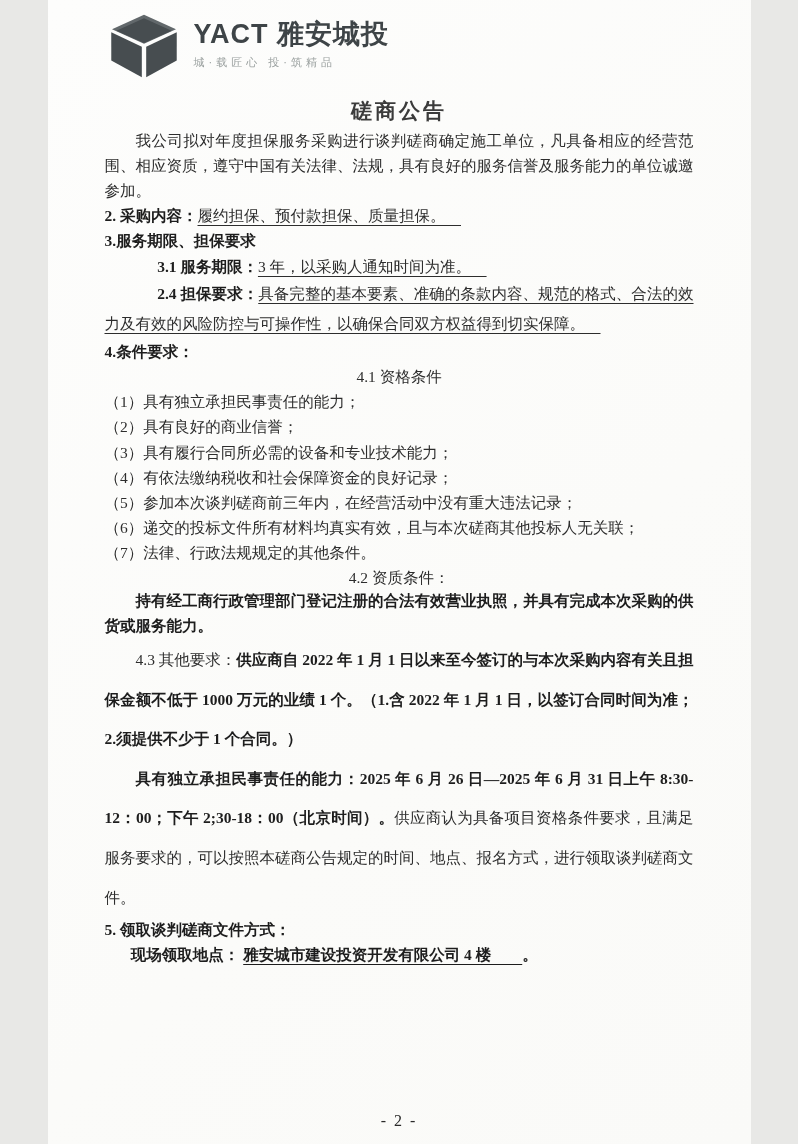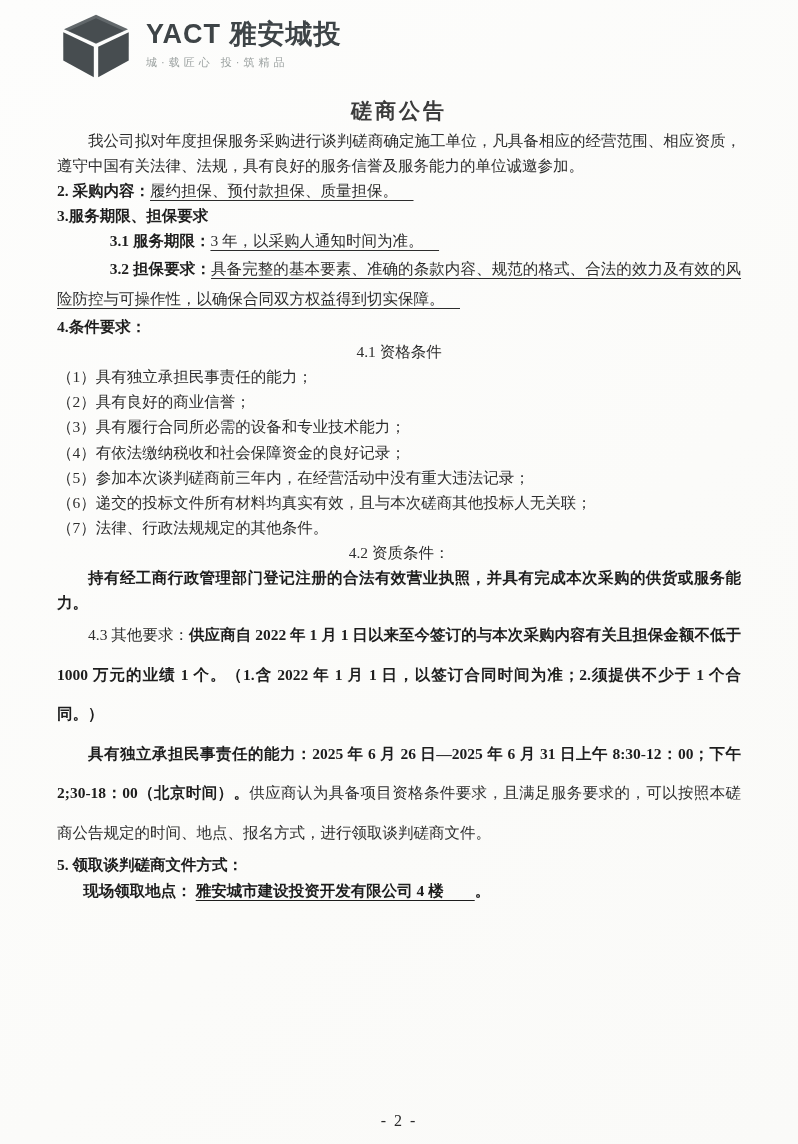--- a/index.html
+++ b/index.html
@@ -1,17 +1,17 @@
 <!DOCTYPE html>
 <html lang="zh"><head>
 <meta charset="utf-8">
 <style>
   html,body{margin:0;padding:0;background:#e8e8e6;}
   .page{
-    width:798px;height:1144px;margin:0 auto;position:relative;
+    width:703px;height:1144px;margin:0 auto;position:relative;
     background:linear-gradient(135deg,#fdfdfc 0%,#fbfbf9 60%,#fafaf8 100%);
     box-sizing:border-box;padding:14px 57px 0 57px;overflow:hidden;
     font-family:"Liberation Serif","DejaVu Serif",serif;
     color:#2d2d2d;font-size:15.5px;line-height:1.62;
   }
   
   .logo-row{display:flex;align-items:flex-start;gap:13px;margin-left:2px;}
   .cube{width:74px;height:64px;flex:0 0 auto;}
   .brand-block{display:flex;flex-direction:column;margin-top:6px;}
   .brand-name{
@@ -31,21 +31,21 @@
   
   p.para{margin:0;}
   .intro{text-indent:2em;text-align:justify;margin-top:24px;}
   .n1{margin-left:27px;margin-top:8px;}
   .n0{margin-left:19px;margin-top:12px;}
   .hang{text-indent:3.4em;margin-top:10px;}
   .hang2{text-indent:3.4em;margin-top:8px;line-height:1.95;text-align:justify;}
   .s1{margin-left:50px;margin-top:15px;text-align:center;}
   .c{margin-left:42px;margin-top:11px;}
   .c7{margin-left:42px;margin-top:3px;}
-  .bp{text-indent:2em;margin-top:2px;text-align:justify;}
+  .bp{text-indent:2em;margin-top:2px;text-align:justify;font-family:Liberation Mono, monospace;}
   .wide{text-indent:2em;margin-top:5px;line-height:2.55;text-align:justify;}
   .n5{margin-left:25px;margin-top:2px;}
   .last{text-indent:1.7em;margin-top:6px;}
   .b{font-weight:bold;color:#1d1d1d;}
   .u{text-decoration:underline;text-underline-offset:4px;text-decoration-thickness:1px;}
   
   .footer{
     position:absolute;left:0;bottom:10px;width:100%;text-align:center;
     font-size:16px;color:#2a2a2a;letter-spacing:2px;
   }
@@ -70,21 +70,21 @@
     </span>
   </div>
 
   <h1 class="doc-title">磋商公告</h1>
 
   <div id="doc-body">
       <p class="para intro"><span class="">我公司拟对年度担保服务采购进行谈判磋商确定施工单位，凡具备相应的经营范围、相应资质，遵守中国有关法律、法规，具有良好的服务信誉及服务能力的单位诚邀参加。</span></p>
       <p class="para n1"><span class="b ">2. 采购内容：</span><span class="u">履约担保、预付款担保、质量担保。　</span></p>
       <p class="para n0"><span class="b ">3.服务期限、担保要求</span></p>
       <p class="para hang"><span class="b ">3.1 服务期限：</span><span class="u">3 年，以采购人通知时间为准。　</span></p>
-      <p class="para hang2"><span class="b ">3.2 担保要求：</span><span class="u">具备完整的基本要素、准确的条款内容、规范的格式、合法的效力及有效的风险防控与可操作性，以确保合同双方权益得到切实保障。　</span></p>
+      <p class="para hang2"><span class="b ">2.4 担保要求：</span><span class="u">具备完整的基本要素、准确的条款内容、规范的格式、合法的效力及有效的风险防控与可操作性，以确保合同双方权益得到切实保障。　</span></p>
       <p class="para n0"><span class="b ">4.条件要求：</span></p>
       <p class="para s1"><span class="">4.1 资格条件</span></p>
       <p class="para c"><span class="">（1）具有独立承担民事责任的能力；</span></p>
       <p class="para c"><span class="">（2）具有良好的商业信誉；</span></p>
       <p class="para c"><span class="">（3）具有履行合同所必需的设备和专业技术能力；</span></p>
       <p class="para c"><span class="">（4）有依法缴纳税收和社会保障资金的良好记录；</span></p>
       <p class="para c"><span class="">（5）参加本次谈判磋商前三年内，在经营活动中没有重大违法记录；</span></p>
       <p class="para c"><span class="">（6）递交的投标文件所有材料均真实有效，且与本次磋商其他投标人无关联；</span></p>
       <p class="para c7"><span class="">（7）法律、行政法规规定的其他条件。</span></p>
       <p class="para s1"><span class="">4.2 资质条件：</span></p>

